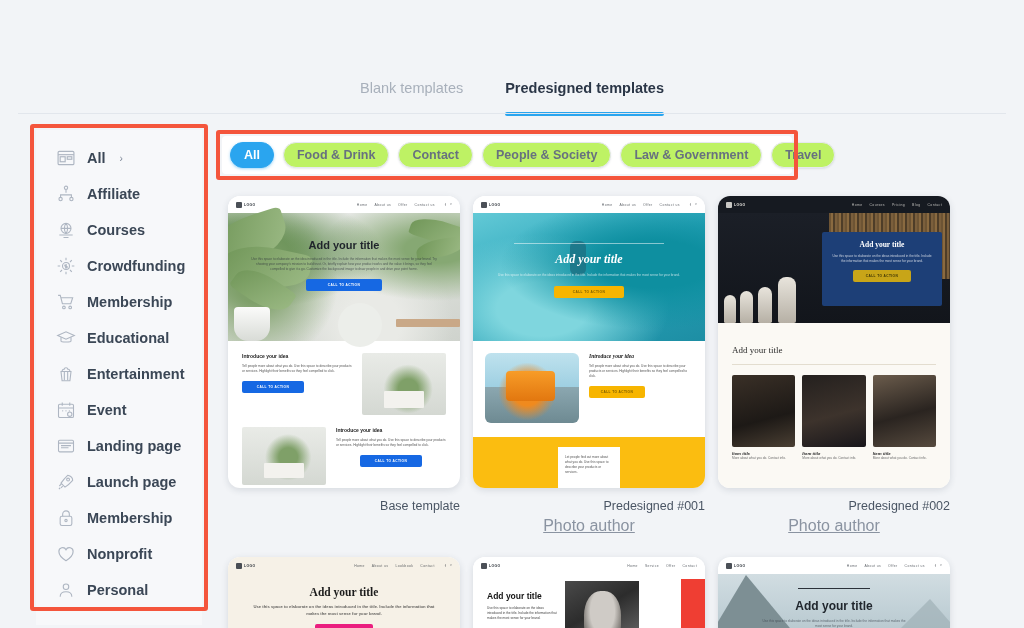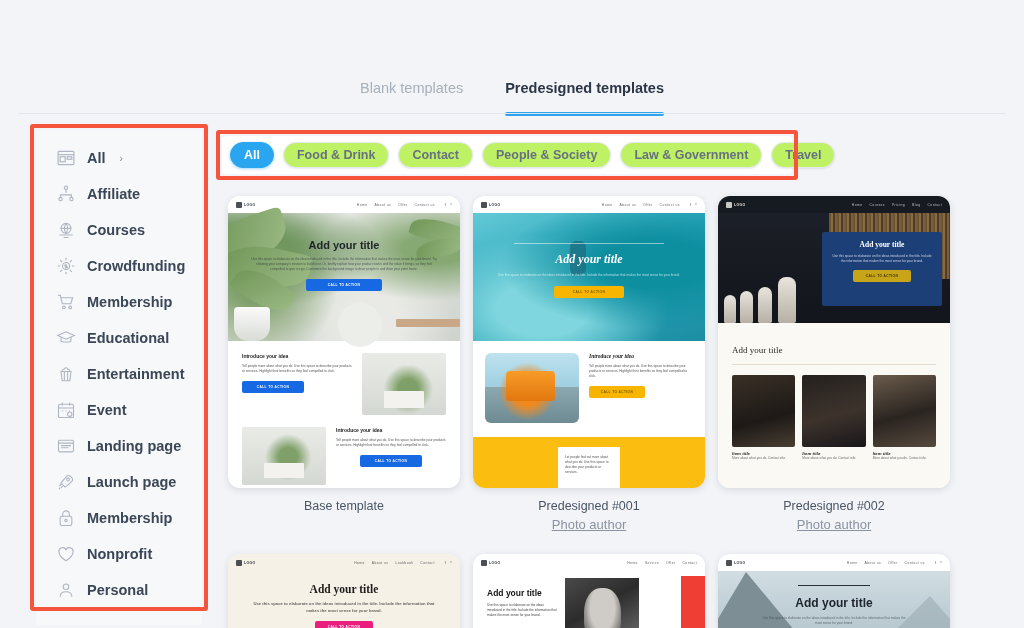--- a/index.html
+++ b/index.html
@@ -83,26 +83,26 @@
   .grid { position: absolute; left: 228px; top: 196px; width: 740px; }
   .grid-row { display: flex; gap: 13px; }
   .card-wrap { width: 232px; }
   .card {
     width: 232px; height: 292px; border-radius: 12px; overflow: hidden;
     background: #fff; box-shadow: 0 2px 7px rgba(40,55,80,.14);
     position: relative; cursor: pointer;
   }
   .card.short { height: 88px; border-radius: 12px 12px 0 0; }
   .card-caption {
-    text-align: center; padding-top: 11px;
+    text-align: right; padding-top: 11px;
     font-size: 12.5px; color: #4a5564;
   }
   .card-sub {
     display: block; text-align: center; margin-top: 4px;
-    font-size: 13px; color: #8a93a1; text-decoration: underline; cursor: pointer;
+    font-size: 16px; color: #8a93a1; text-decoration: underline; cursor: pointer;
   }
 
   
   .mini-nav {
     height: 17px; display: flex; align-items: center;
     padding: 0 8px; font-size: 3.4px; letter-spacing: .4px;
   }
   .mini-logo { display: flex; align-items: center; gap: 2px; font-weight: bold; }
   .mini-logo .sq {
     width: 6px; height: 6px; background: currentColor;

